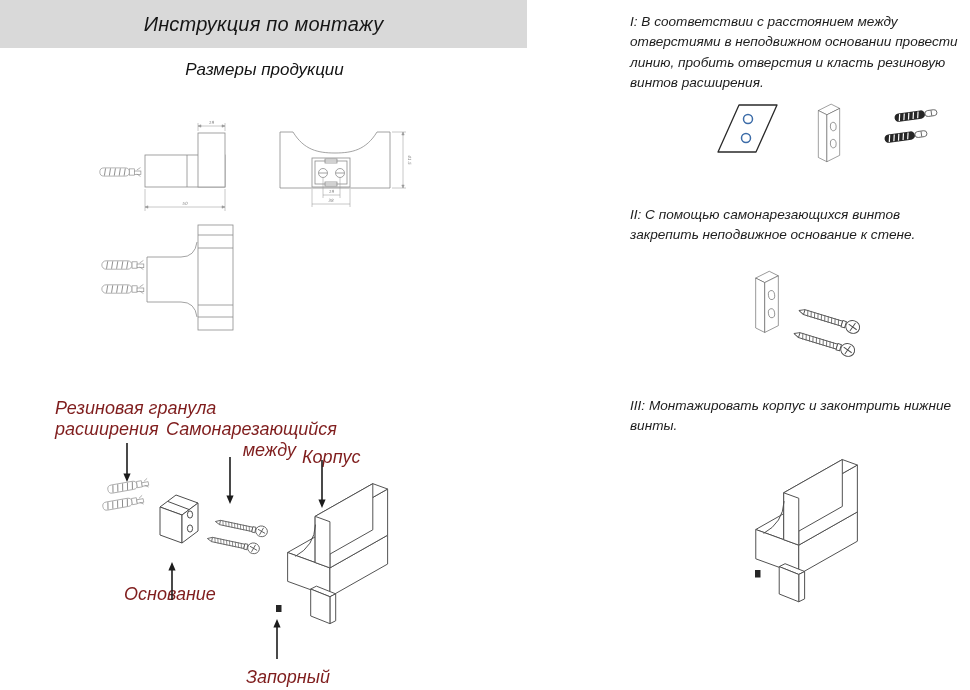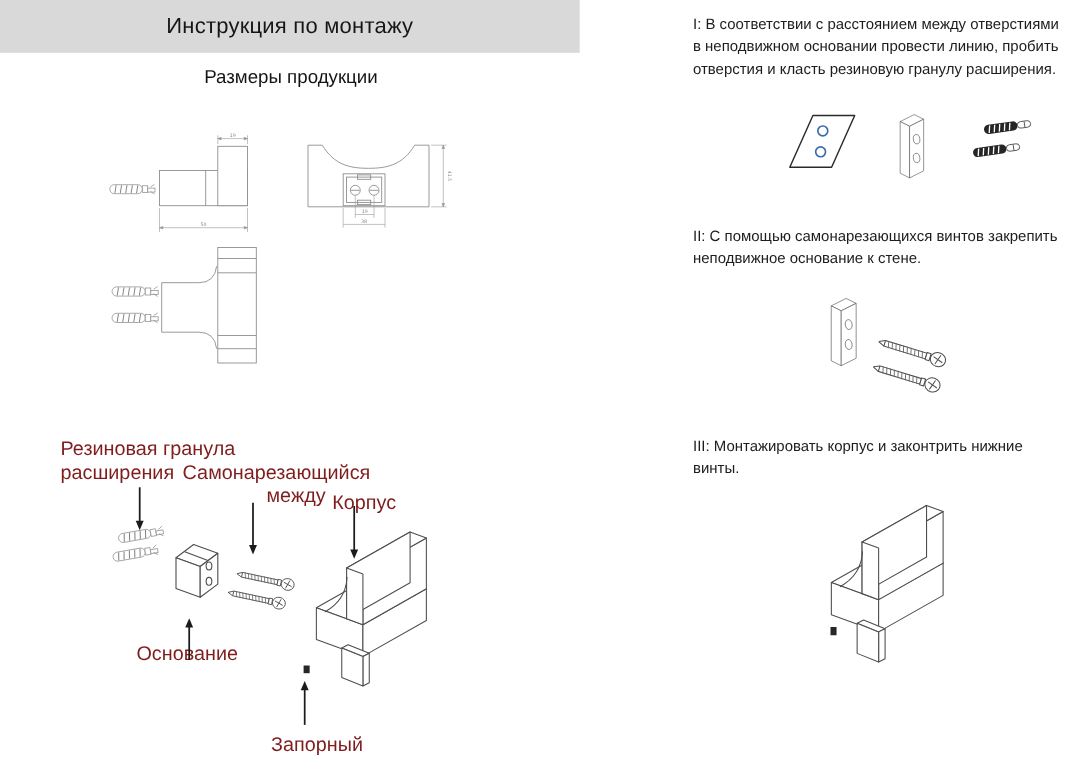--- a/index.html
+++ b/index.html
@@ -1,17 +1,17 @@
 <!DOCTYPE html>
 <html style="--header-bg: #d9d9d9; --hole-blue: #3c6ca8; --dark-part: #262626;"><head>
 <meta charset="utf-8">
 <style>
   html,body{margin:0;padding:0;background:#fff;}
   body{font-family:"Liberation Sans", sans-serif;color:#1f1f1f;}
-  .page{position:relative;width:970px;height:690px;background:#fff;overflow:hidden;}
+  .page{position:relative;width:970px;height:690px;background:#fff;overflow:hidden;font-style:italic;}
 
   .header-bar{position:absolute;left:0;top:0;width:527px;height:48px;
     background:var(--header-bg,#d9d9d9);display:flex;align-items:center;justify-content:center;}
   .header-bar span{font-size:20px;color:#161616;letter-spacing:.2px;}
 
   .subtitle{position:absolute;left:0;top:60px;width:505px;text-align:center;
     font-size:17px;color:#141414;margin-left:12px;}
 
   svg{position:absolute;overflow:visible;}
   .tln{fill:none;stroke:#8c8c8c;stroke-width:.8;}
@@ -193,21 +193,21 @@
     <g>
       <line x1="132" y1="134" x2="132" y2="165" class="arrow"></line>
         <path class="ahead" d="M132,127 L128.4,135.5 L135.6,135.5 Z"></path>
     </g>
     <g>
       <line x1="237" y1="191" x2="237" y2="224" class="arrow"></line>
         <path class="ahead" d="M237,184 L233.4,192.5 L240.6,192.5 Z"></path>
     </g>
   </svg>
 
-  <p class="step-text" style="top:12px">I: В соответствии с расстоянием между отверстиями в неподвижном основании провести линию, пробить отверстия и класть резиновую гранулу расширения.</p>
+  <p class="step-text" style="top:12px">I: В соответствии с расстоянием между отверстиями в неподвижном основании провести линию, пробить отверстия и класть резиновую винтов расширения.</p>
 
   <svg style="left:706px;top:96px" width="260" height="78" viewBox="0 0 260 78">
     <polygon points="12,56 33,9 71,9 50,56" class="lnf" style="stroke:#2a2a2a;stroke-width:1.3"></polygon>
     <circle cx="42" cy="23" r="4.5" class="holeblue"></circle>
     <circle cx="40" cy="42" r="4.5" class="holeblue"></circle>
     <use href="#slab2h" x="107" y="5" width="32" height="66"></use>
     <g transform="translate(186,16) rotate(-8)">
       <use href="#anchorD" width="48" height="13"></use>
     </g>
     <g transform="translate(176,37) rotate(-8)">

